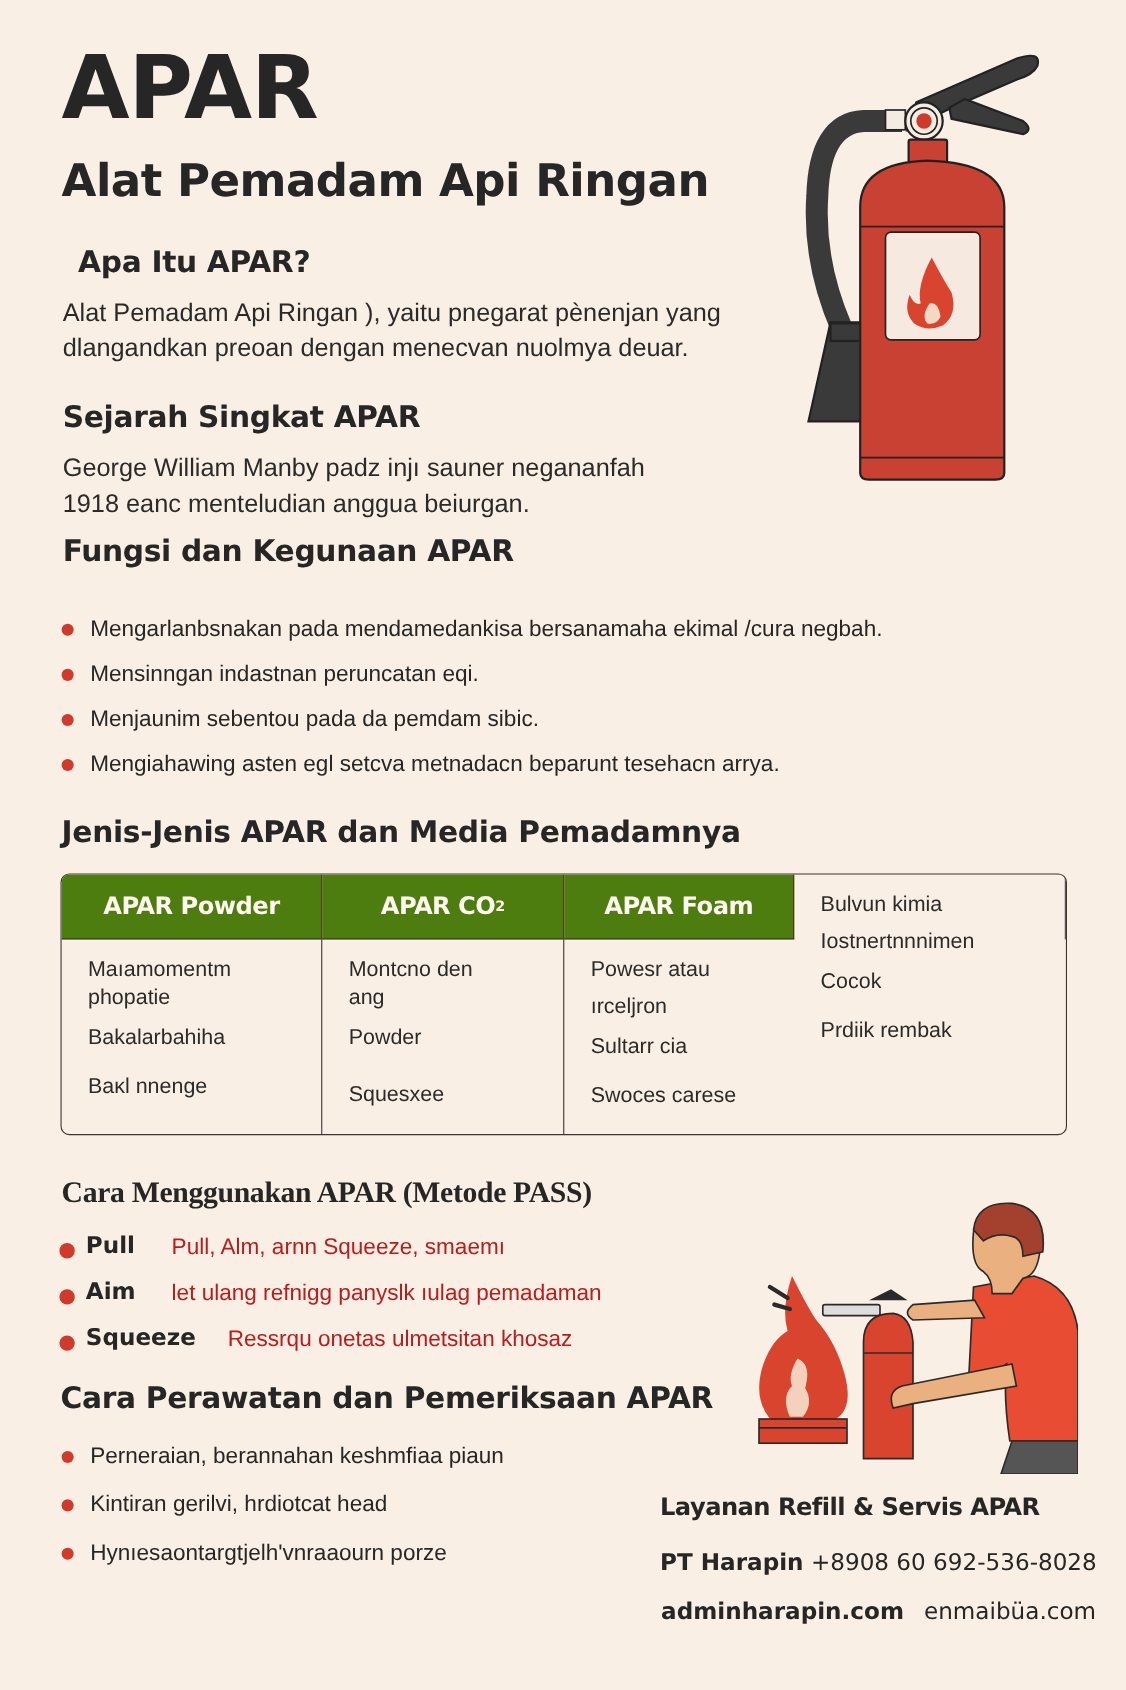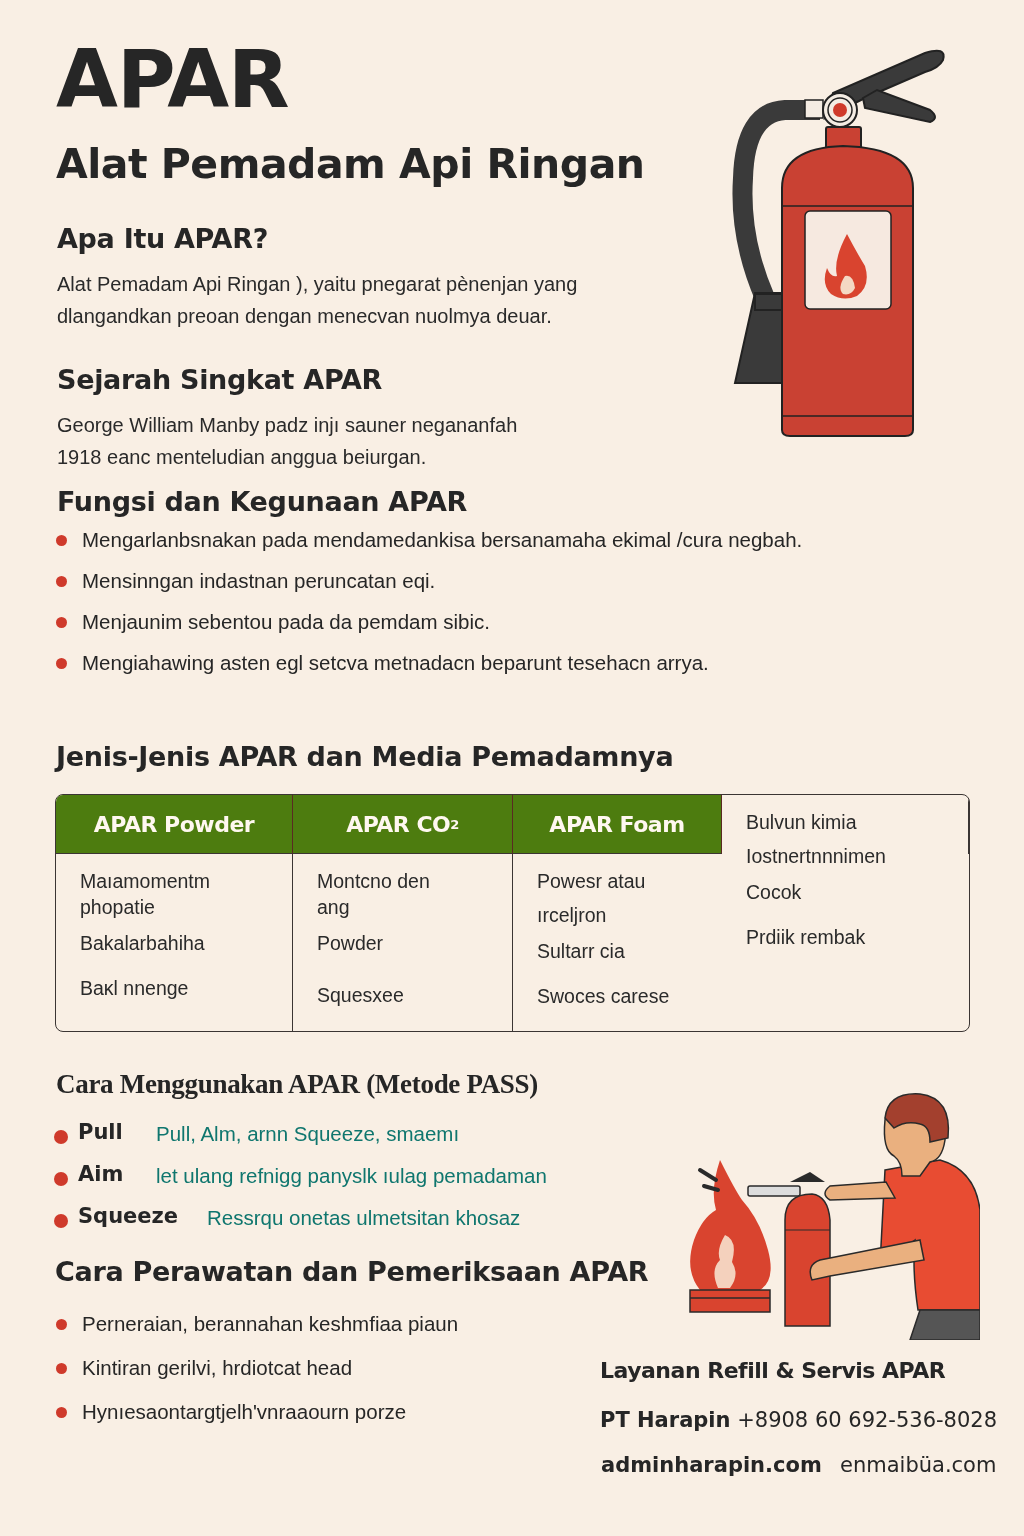--- a/index.html
+++ b/index.html
@@ -31,21 +31,21 @@
   }
   .h2 {
     font-family: "DejaVu Sans", sans-serif;
     font-weight: bold;
     font-size: 27px;
     color: #262626;
     letter-spacing: -0.3px;
     white-space: nowrap;
   }
   .para {
-    font-size: 20px;
+    font-size: 23px;
     line-height: 32px;
     color: #2a2a2a;
   }
   .bullets { list-style: none; }
   .bullets li {
     position: relative;
     padding-left: 26px;
     font-size: 20.5px;
     color: #262626;
     white-space: nowrap;
@@ -102,55 +102,55 @@
     background: #cf3a2b;
   }
   .pass .step {
     position: absolute; left: 24px; top: 0;
     font-family: "DejaVu Sans", sans-serif;
     font-weight: bold; font-size: 21px;
     color: #262626;
   }
   .pass .desc {
     position: absolute; top: 2px;
-    font-size: 20.5px; color: #0f766e;
+    font-size: 20.5px; color: #b91c1c;
   }
   .contact-title {
     left: 600px; top: 1358px;
     font-family: "DejaVu Sans", sans-serif;
     font-weight: bold; font-size: 22px;
     color: #262626; white-space: nowrap;
     letter-spacing: -0.5px;
   }
   .contact-line {
     font-family: "DejaVu Sans", sans-serif;
     font-size: 21px; color: #262626; white-space: nowrap;
   }
   .contact-line b { font-weight: bold; }
 </style>
 </head>
 <body>
 
 <div class="abs title">APAR</div>
 <div class="abs subtitle">Alat Pemadam Api Ringan</div>
 
-<div class="abs h2" style="left:57px;top:223px;">Apa Itu APAR?</div>
+<div class="abs h2" style="left:71px;top:223px;">Apa Itu APAR?</div>
 <div class="abs para" style="left:57px;top:268px;">
   <div>Alat Pemadam Api Ringan ), yaitu pnegarat pènenjan yang</div>
   <div>dlangandkan preoan dengan menecvan nuolmya deuar.</div>
 </div>
 
 <div class="abs h2" style="left:57px;top:364px;">Sejarah Singkat APAR</div>
 <div class="abs para" style="left:57px;top:409px;">
   <div>George William Manby padz injı sauner negananfah</div>
   <div>1918 eanc menteludian anggua beiurgan.</div>
 </div>
 
 <div class="abs h2" style="left:57px;top:486px;">Fungsi dan Kegunaan APAR</div>
-<ul class="abs bullets" style="left:56px;top:528px;">
+<ul class="abs bullets" style="left:56px;top:560px;">
   <li style="height:41px;"><span class="dot"></span><span>Mengarlanbsnakan pada mendamedankisa bersanamaha ekimal /cura negbah.</span></li>
   <li style="height:41px;"><span class="dot"></span><span>Mensinngan indastnan peruncatan eqi.</span></li>
   <li style="height:41px;"><span class="dot"></span><span>Menjaunim sebentou pada da pemdam sibic.</span></li>
   <li style="height:41px;"><span class="dot"></span><span>Mengiahawing asten egl setcva metnadacn beparunt tesehacn arrya.</span></li>
 </ul>
 
 <div class="abs h2" style="left:56px;top:741px;">Jenis-Jenis APAR dan Media Pemadamnya</div>
 <div class="abs tbl">
   <div class="th">
       <span>APAR Powder</span>

